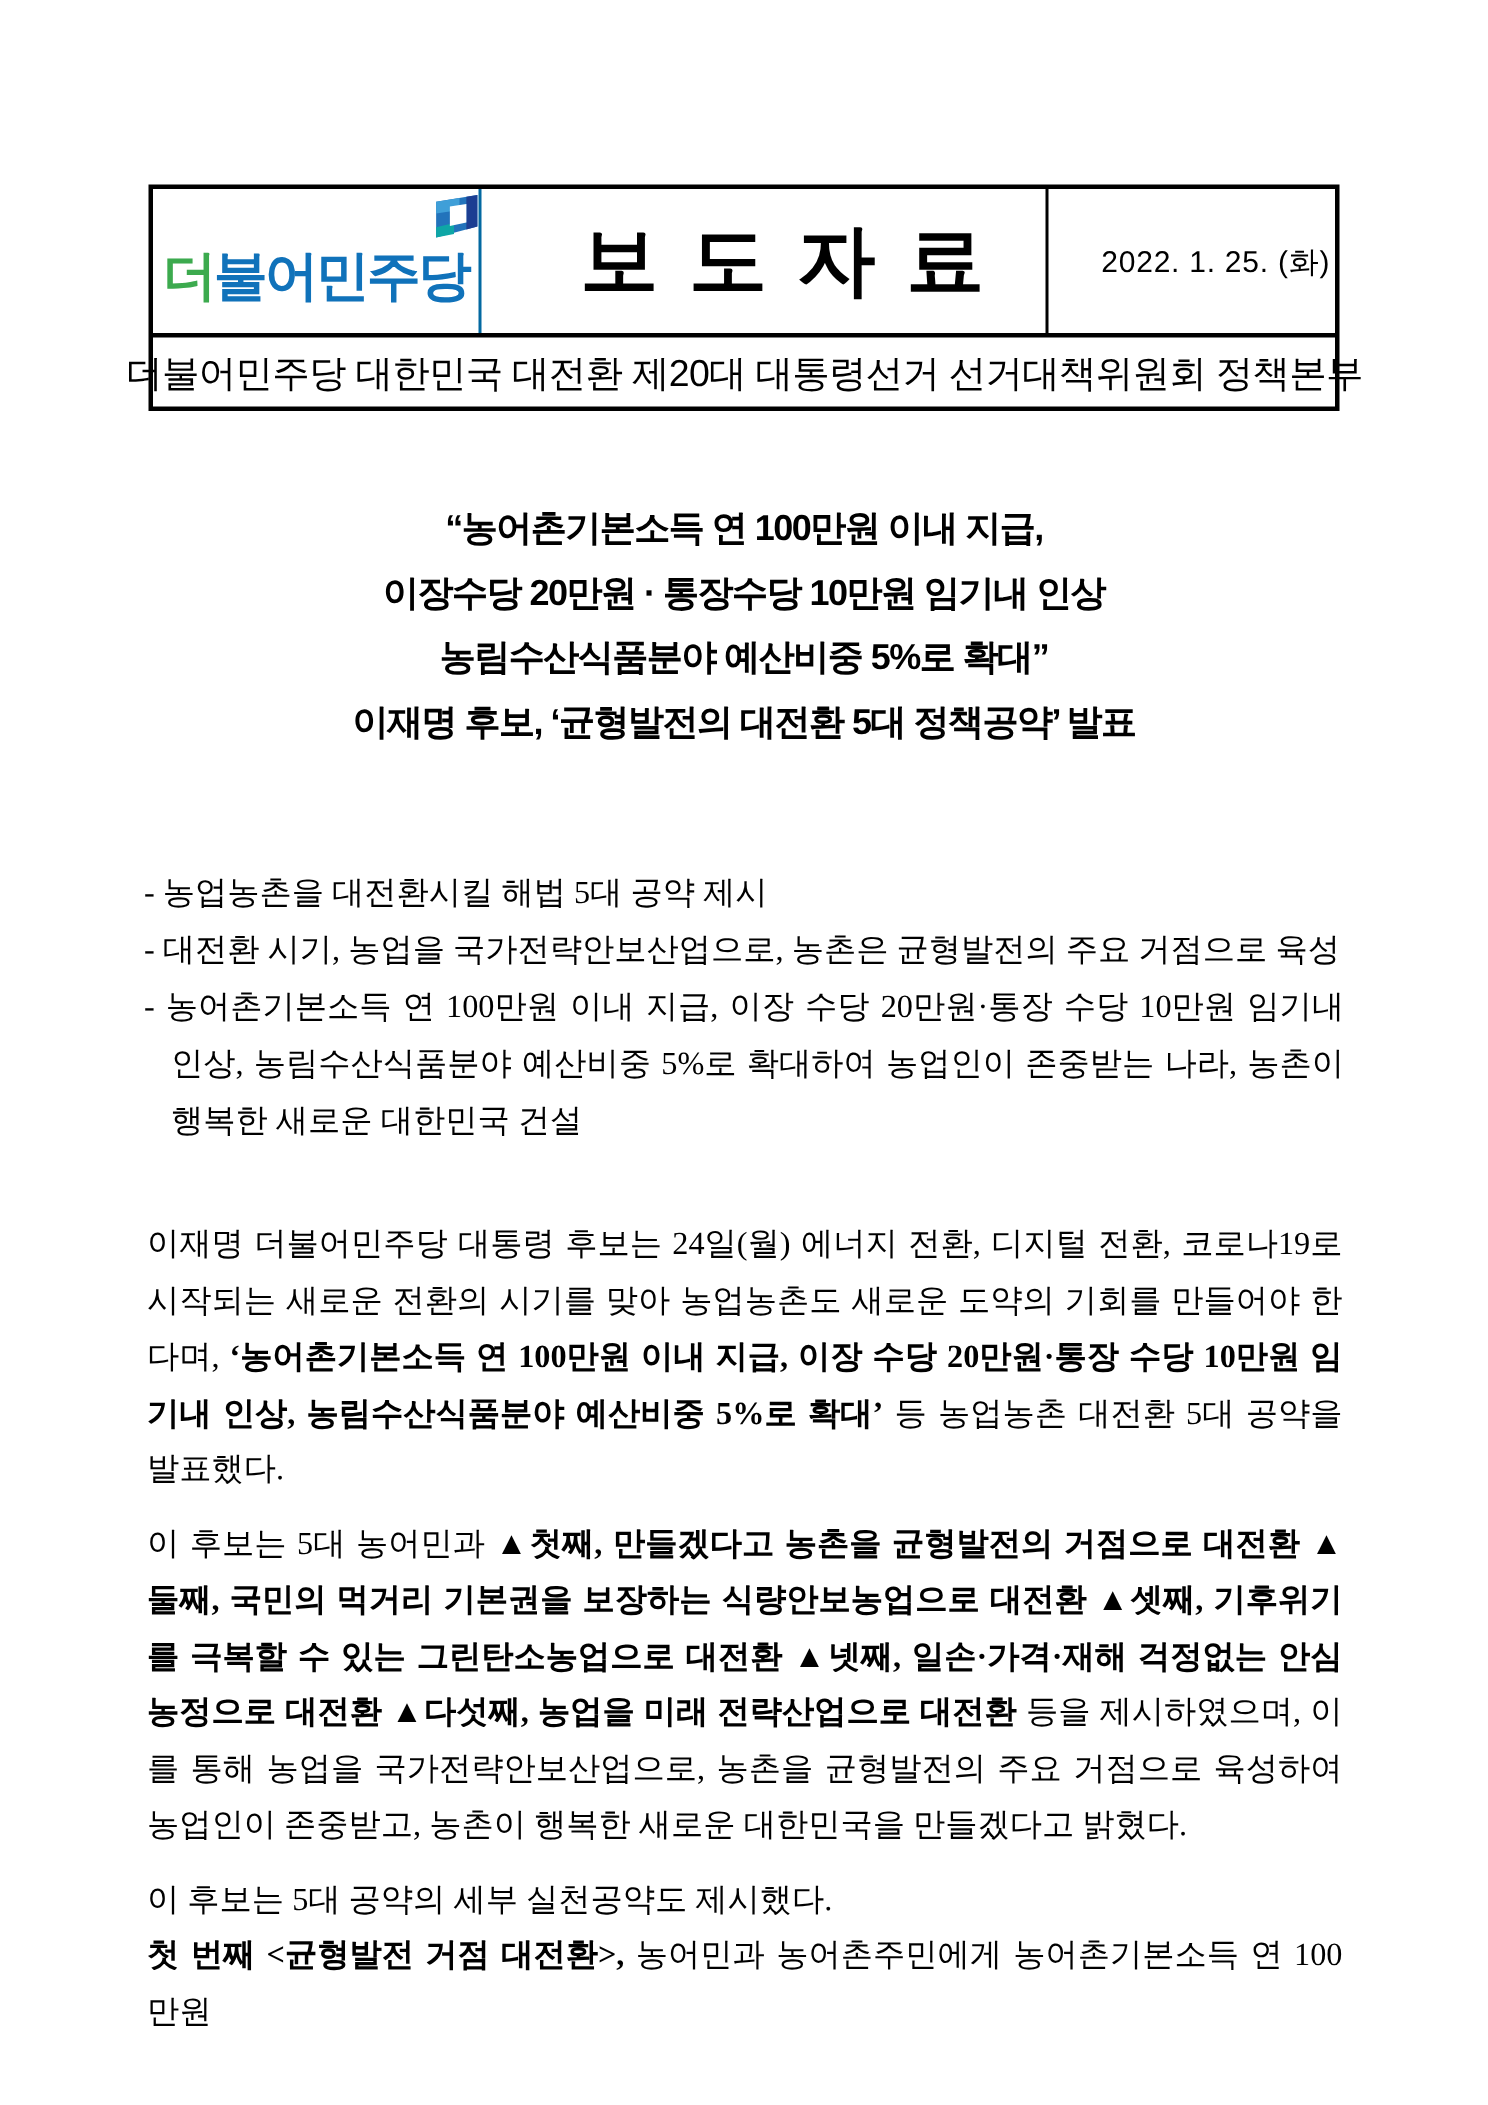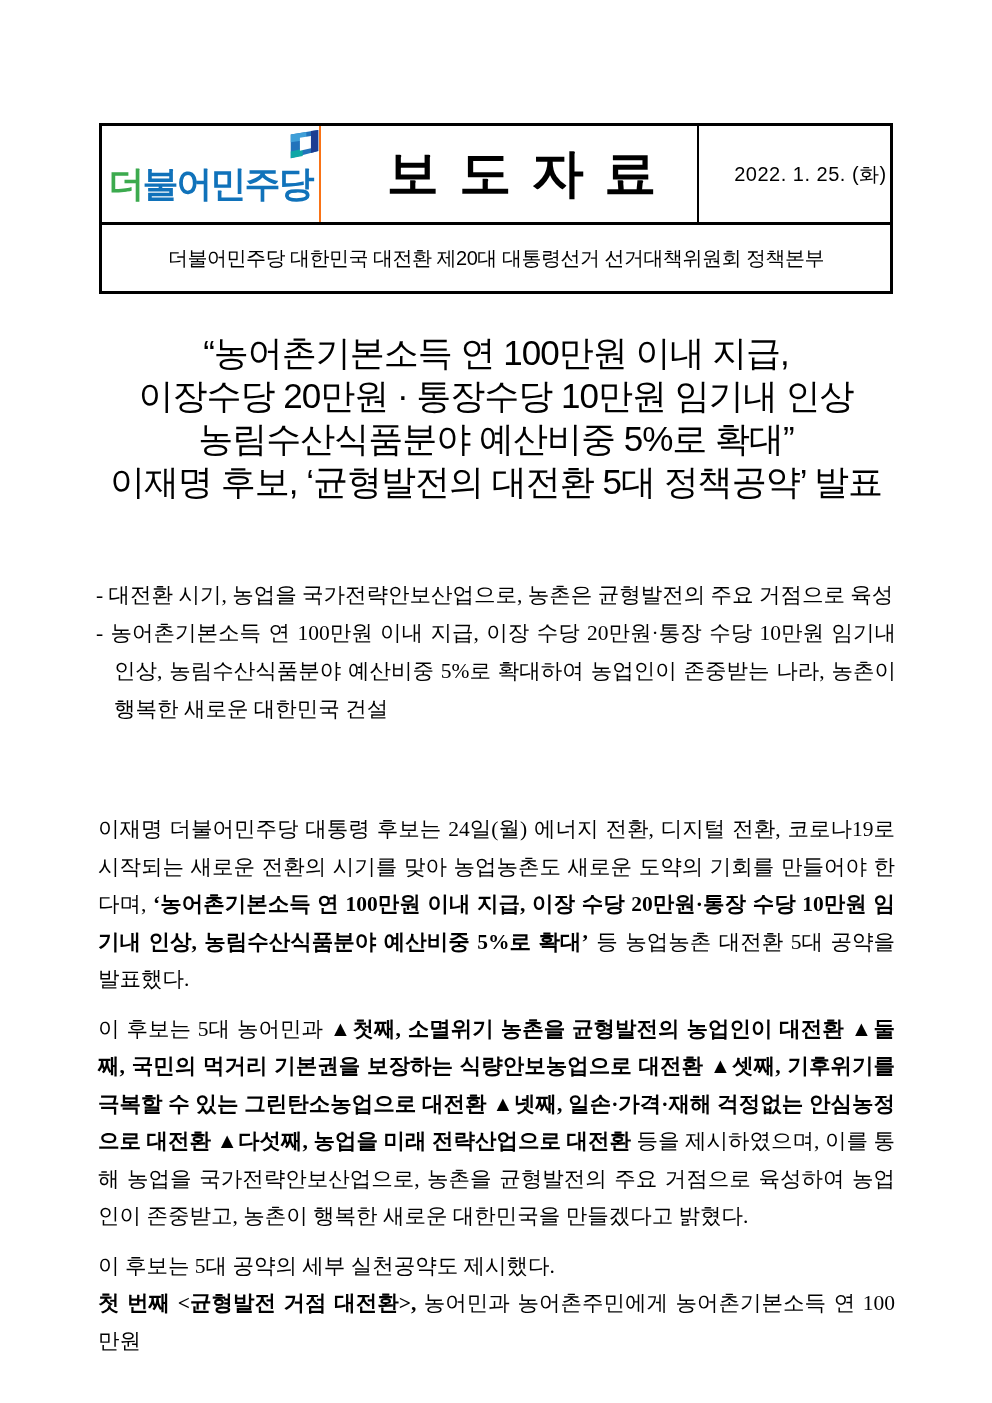--- a/index.html
+++ b/index.html
@@ -13,55 +13,55 @@
     overflow:hidden;
   }
 
   
   .header-box{
     position:absolute;left:99px;top:123px;width:794px;
     border:3px solid #000;box-sizing:border-box;background:#fff;
   }
   .header-row1{display:flex;height:96px;border-bottom:3px solid #000;}
   .cell{box-sizing:border-box;display:flex;align-items:center;justify-content:center;}
-  .logo-cell{width:219px;border-right:2px solid #f97316;}
+  .logo-cell{width:219px;border-right:2px solid #0369a1;}
   .title-cell{
     width:378px;border-right:2px solid #000;
     font-family:"Liberation Sans","DejaVu Sans",sans-serif;
     font-weight:900;font-size:52px;letter-spacing:3px;
     white-space:nowrap;
     padding-left:28px;
   }
   .date-cell{
     flex:1;
     font-family:"Liberation Sans","DejaVu Sans",sans-serif;
     font-weight:400;font-size:20px;letter-spacing:0.5px;white-space:nowrap;margin-left:32px;
   }
   .header-row2{
-    height:66px;display:flex;align-items:center;justify-content:center;
+    height:46px;display:flex;align-items:center;justify-content:center;
     font-family:"Liberation Sans","DejaVu Sans",sans-serif;
-    font-weight:500;font-size:20px;letter-spacing:-0.5px;white-space:nowrap;
+    font-weight:500;font-size:25px;letter-spacing:-0.5px;white-space:nowrap;
   }
 
   
   .logo-wrap{position:relative;margin-top:20px;}
   .logo-text{
     font-family:"Liberation Sans","DejaVu Sans",sans-serif;
     font-weight:900;font-size:36px;letter-spacing:-2px;white-space:nowrap;
   }
   .logo-green{color:#3caa4e;}
   .logo-blue{color:#1072ba;}
   .flag{position:absolute;top:-32px;right:-8px;}
 
   
   .headline{
     position:absolute;left:0;top:331px;width:992px;
     text-align:center;
     font-family:"Liberation Sans","DejaVu Sans",sans-serif;
-    font-weight:400;font-size:35px;line-height:43px;letter-spacing:-1px;
+    font-weight:700;font-size:24px;line-height:43px;letter-spacing:-1px;
     white-space:nowrap;
   }
 
   
   .summary{
     position:absolute;left:96px;top:576px;width:800px;
     font-size:21.5px;line-height:38px;
   }
   .summary .bullet{
     padding-left:18px;text-indent:-18px;
@@ -107,27 +107,28 @@
   </div>
 
   <div class="headline">
     <div>“농어촌기본소득 연 100만원 이내 지급,</div>
     <div>이장수당 20만원 · 통장수당 10만원 임기내 인상</div>
     <div>농림수산식품분야 예산비중 5%로 확대”</div>
     <div>이재명 후보, ‘균형발전의 대전환 5대 정책공약’ 발표</div>
   </div>
 
   <div class="summary">
+    <p class="bullet">- 농업농촌을 대전환시킬 해법 5대 공약 제시</p>
     <p class="bullet">- 대전환 시기, 농업을 국가전략안보산업으로, 농촌은 균형발전의 주요 거점으로 육성</p>
     <p class="bullet">- 농어촌기본소득 연 100만원 이내 지급, 이장 수당 20만원·통장 수당 10만원 임기내 인상, 농림수산식품분야 예산비중 5%로 확대하여 농업인이 존중받는 나라, 농촌이 행복한 새로운 대한민국 건설</p>
   </div>
 
   <div class="body-block">
     <p><span>이재명 더불어민주당 대통령 후보는 24일(월) 에너지 전환, 디지털 전환, 코로나19로 시작되는 새로운 전환의 시기를 맞아 농업농촌도 새로운 도약의 기회를 만들어야 한다며, </span><span class="b">‘농어촌기본소득 연 100만원 이내 지급, 이장 수당 20만원·통장 수당 10만원 임기내 인상, 농림수산식품분야 예산비중 5%로 확대’</span><span> 등 농업농촌 대전환 5대 공약을 발표했다.</span></p>
 
-    <p><span>이 후보는 5대 농어민과 </span><span class="b">▲첫째, 소멸위기 농촌을 균형발전의 농업인이 대전환 ▲둘째, 국민의 먹거리 기본권을 보장하는 식량안보농업으로 대전환 ▲셋째, 기후위기를 극복할 수 있는 그린탄소농업으로 대전환 ▲넷째, 일손·가격·재해 걱정없는 안심농정으로 대전환 ▲다섯째, 농업을 미래 전략산업으로 대전환</span><span> 등을 제시하였으며, 이를 통해 농업을 국가전략안보산업으로, 농촌을 균형발전의 주요 거점으로 육성하여 농업인이 존중받고, 농촌이 행복한 새로운 대한민국을 만들겠다고 밝혔다.</span></p>
+    <p><span>이 후보는 5대 농어민과 </span><span class="b">▲첫째, 만들겠다고 농촌을 균형발전의 거점으로 대전환 ▲둘째, 국민의 먹거리 기본권을 보장하는 식량안보농업으로 대전환 ▲셋째, 기후위기를 극복할 수 있는 그린탄소농업으로 대전환 ▲넷째, 일손·가격·재해 걱정없는 안심농정으로 대전환 ▲다섯째, 농업을 미래 전략산업으로 대전환</span><span> 등을 제시하였으며, 이를 통해 농업을 국가전략안보산업으로, 농촌을 균형발전의 주요 거점으로 육성하여 농업인이 존중받고, 농촌이 행복한 새로운 대한민국을 만들겠다고 밝혔다.</span></p>
 
     <p class="tight">이 후보는 5대 공약의 세부 실천공약도 제시했다.</p>
 
     <p class="tight"><span class="b">첫 번째 &lt;균형발전 거점 대전환&gt;,</span><span> 농어민과 농어촌주민에게 농어촌기본소득 연 100만원</span></p>
   </div>
 
 </div>
 
 </body></html>

